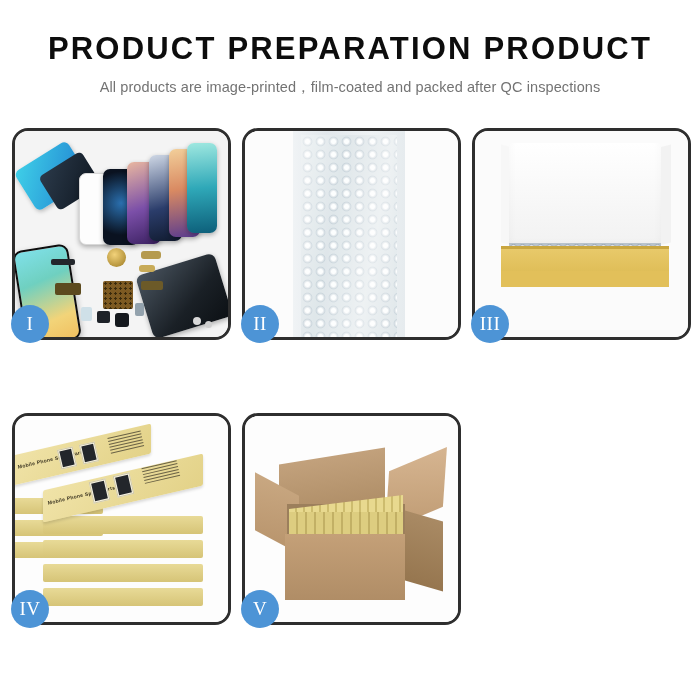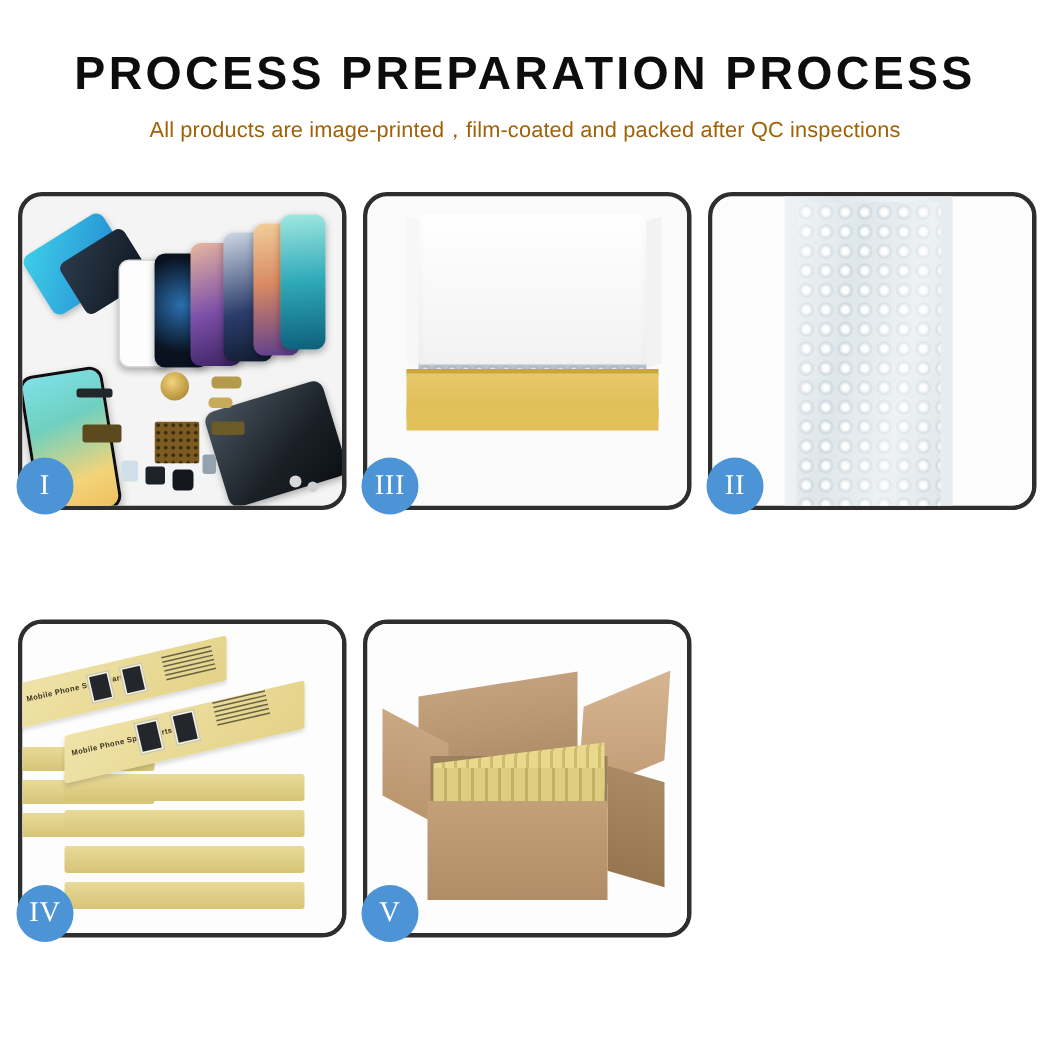--- a/index.html
+++ b/index.html
@@ -11,21 +11,21 @@
   }
   .page { position: relative; width: 700px; height: 700px; background: #fff; }
 
   .header { width: 100%; text-align: center; padding-top: 30px; }
   .title {
     font-size: 31px; font-weight: bold; color: #0d0d0d;
     letter-spacing: 2.2px; line-height: 38px;
     font-family: "Liberation Sans", sans-serif;
   }
   .subtitle {
-    font-size: 14.5px; color: #a16207; margin-top: 9px;
+    font-size: 14.5px; color: #737373; margin-top: 9px;
     letter-spacing: .1px; line-height: 20px;
   }
 
   .grid {
     position: absolute; left: 12px; top: 128px;
     width: 676px; display: grid;
     grid-template-columns: repeat(3, 219px);
     grid-template-rows: 212px 212px;
     column-gap: 11px; row-gap: 73px;
   }
@@ -174,21 +174,21 @@
     background: rgba(140,112,78,.6); }
   .b6-tab2 { position: absolute; left: 48px; top: 148px; width: 16px; height: 18px;
     background: rgba(140,112,78,.55); }
 </style>
 </head>
 <body>
 
 <div class="page">
 
   <div class="header">
-    <div class="title">PROCESS PREPARATION PROCESS</div>
+    <div class="title">PRODUCT PREPARATION PRODUCT</div>
     <div class="subtitle">All products are image-printed，film-coated and packed after QC inspections</div>
   </div>
 
   <div class="grid">
 
     <div class="panel">
       <div class="panel-inner p1">
         <div class="ph ph-a"></div>
         <div class="ph ph-a2"></div>
         <div class="screen s1"></div>
@@ -210,39 +210,39 @@
         <div class="chip chip-c5"></div>
         <div class="chip chip-c6"></div>
         <div class="chip chip-c7"></div>
         <div class="chip chip-c8"></div>
         <div class="chip chip-c9"></div>
       </div>
       <div class="badge">I</div>
     </div>
 
     <div class="panel">
+      <div class="panel-inner" style="background:#fcfcfc">
+        <div class="wrap-bg"></div>
+        <div class="bubbles"></div>
+        <div class="bub-sheen"></div>
+      </div>
+      <div class="badge">II</div>
+    </div>
+
+    <div class="panel">
       <div class="panel-inner p3in">
         <div class="lid-flapL"></div>
         <div class="lid-flapR"></div>
         <div class="lid-back"></div>
         <div class="box3-fill"></div>
         <div class="box3-edge"></div>
         <div class="box3-body"></div>
         <div class="box3-front"></div>
       </div>
       <div class="badge">III</div>
-    </div>
-
-    <div class="panel">
-      <div class="panel-inner" style="background:#fcfcfc">
-        <div class="wrap-bg"></div>
-        <div class="bubbles"></div>
-        <div class="bub-sheen"></div>
-      </div>
-      <div class="badge">II</div>
     </div>
 
     <div class="panel">
       <div class="panel-inner p4in">
         <div class="stack">
 
           <div class="sbox sb-side" style="left:-4px;top:82px;width:92px;height:16px;"></div>
           <div class="sbox sb-side" style="left:-4px;top:104px;width:92px;height:16px;"></div>
           <div class="sbox sb-side" style="left:-4px;top:126px;width:92px;height:16px;"></div>
 

